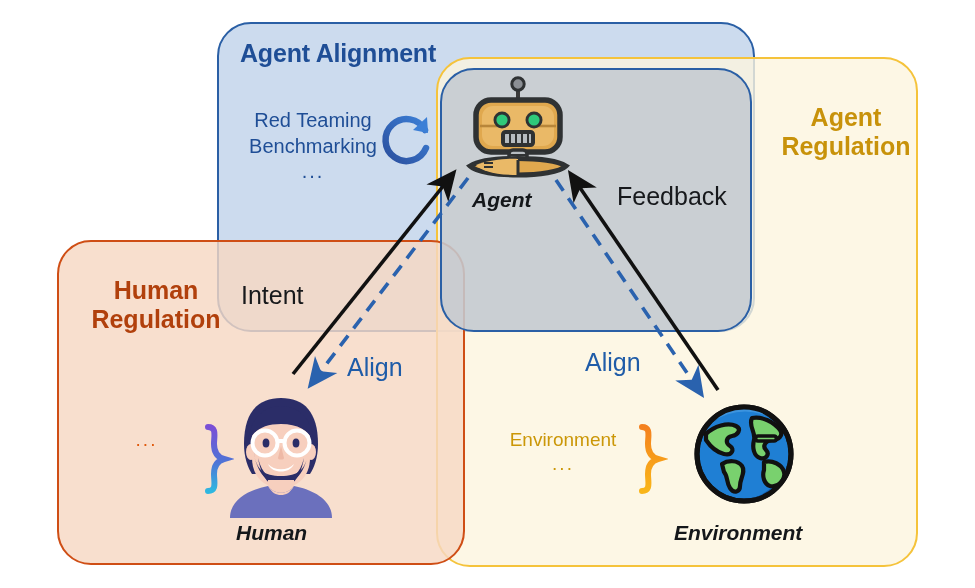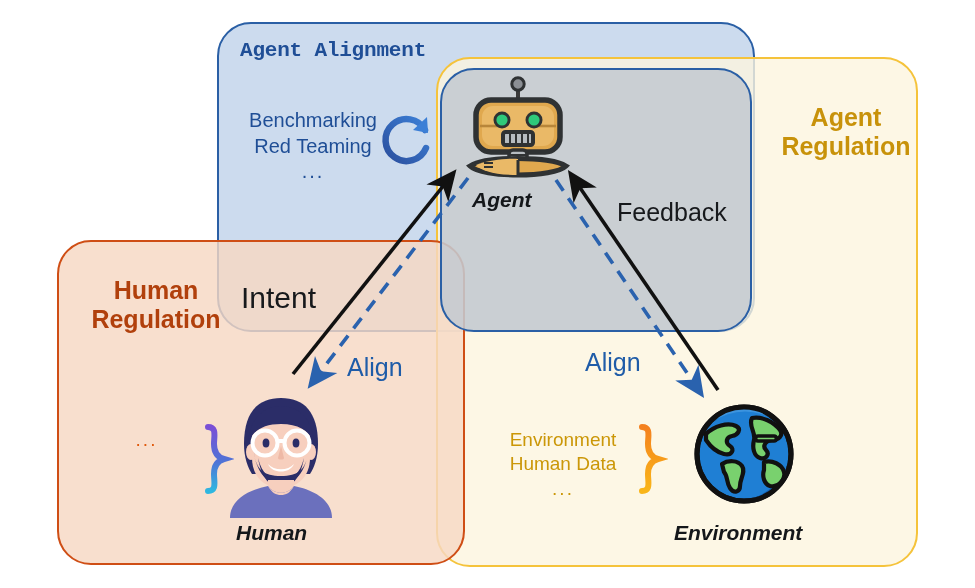--- a/index.html
+++ b/index.html
@@ -26,41 +26,41 @@
   }
   #box-interaction{
     left:440px;top:68px;width:312px;height:264px;
     background:rgba(196,202,208,0.88);
     border:2.2px solid #2a5fa5;
     border-radius:34px;
   }
 
   
   .region-title{position:absolute;font-weight:bold;line-height:1.15;}
-  #title-agent-alignment{left:240px;top:39px;font-size:21px;color:#1f4e96;letter-spacing:-0.2px;font-family:Liberation Mono, monospace;}
+  #title-agent-alignment{left:240px;top:39px;font-size:25px;color:#1f4e96;letter-spacing:-0.2px;}
   #title-agent-regulation{left:766px;top:103px;font-size:25px;color:#c8920a;text-align:center;width:160px;}
   #title-human-regulation{left:76px;top:276px;font-size:25px;color:#b1400c;text-align:center;width:160px;}
 
   
   .desc{position:absolute;line-height:1.28;text-align:center;}
   #desc-alignment{left:228px;top:108px;width:170px;font-size:20px;color:#1f4e96;}
   #desc-human{left:84px;top:428px;width:125px;font-size:19px;color:#e0590c;}
   #desc-env{left:487px;top:428px;width:152px;font-size:19px;color:#cb9708;}
   .dots{letter-spacing:2px;}
 
   
   .node-label{position:absolute;font-weight:bold;font-style:italic;color:#14171a;}
   #label-agent{left:472px;top:188px;font-size:21px;}
   #label-human{left:236px;top:521px;font-size:21px;}
   #label-environment{left:674px;top:521px;font-size:21px;}
 
   
   .edge-label{position:absolute;}
-  #label-intent{left:241px;top:281px;font-size:30px;color:#17191c;}
-  #label-feedback{left:617px;top:182px;font-size:25px;color:#17191c;margin-top:16px;}
+  #label-intent{left:241px;top:281px;font-size:25px;color:#17191c;}
+  #label-feedback{left:617px;top:182px;font-size:25px;color:#17191c;}
   #label-align-left{left:347px;top:353px;font-size:25px;color:#1f5ca8;}
   #label-align-right{left:585px;top:348px;font-size:25px;color:#1f5ca8;}
 
   
   .overlay{position:absolute;left:0;top:0;width:975px;height:588px;pointer-events:none;}
 
   
   .icon-holder{position:absolute;}
   #icon-agent{left:458px;top:76px;width:120px;height:108px;}
   #icon-human{left:218px;top:396px;width:126px;height:122px;}
@@ -85,32 +85,31 @@
     <div>Agent</div>
     <div>Regulation</div>
   </div>
 
   <div class="region-title" id="title-human-regulation">
     <div>Human</div>
     <div>Regulation</div>
   </div>
 
   <div class="desc" id="desc-alignment">
+    <div>Red Teaming</div>
     <div>Benchmarking</div>
-    <div>Red Teaming</div>
     <div class="dots">...</div>
   </div>
 
   <div class="desc" id="desc-human">
     <div class="dots">...</div>
   </div>
 
   <div class="desc" id="desc-env">
     <div>Environment</div>
-    <div>Human Data</div>
     <div class="dots">...</div>
   </div>
 
   <div class="icon-holder" id="brace-human">
     <svg viewBox="0 0 34 70" width="34" height="70">
       <defs>
         <linearGradient id="braceGradHuman" x1="0" y1="0" x2="0" y2="1">
           <stop offset="0%" stop-color="#7a4fd6"></stop>
           <stop offset="55%" stop-color="#4f74d6"></stop>
           <stop offset="100%" stop-color="#2fb7e0"></stop>

